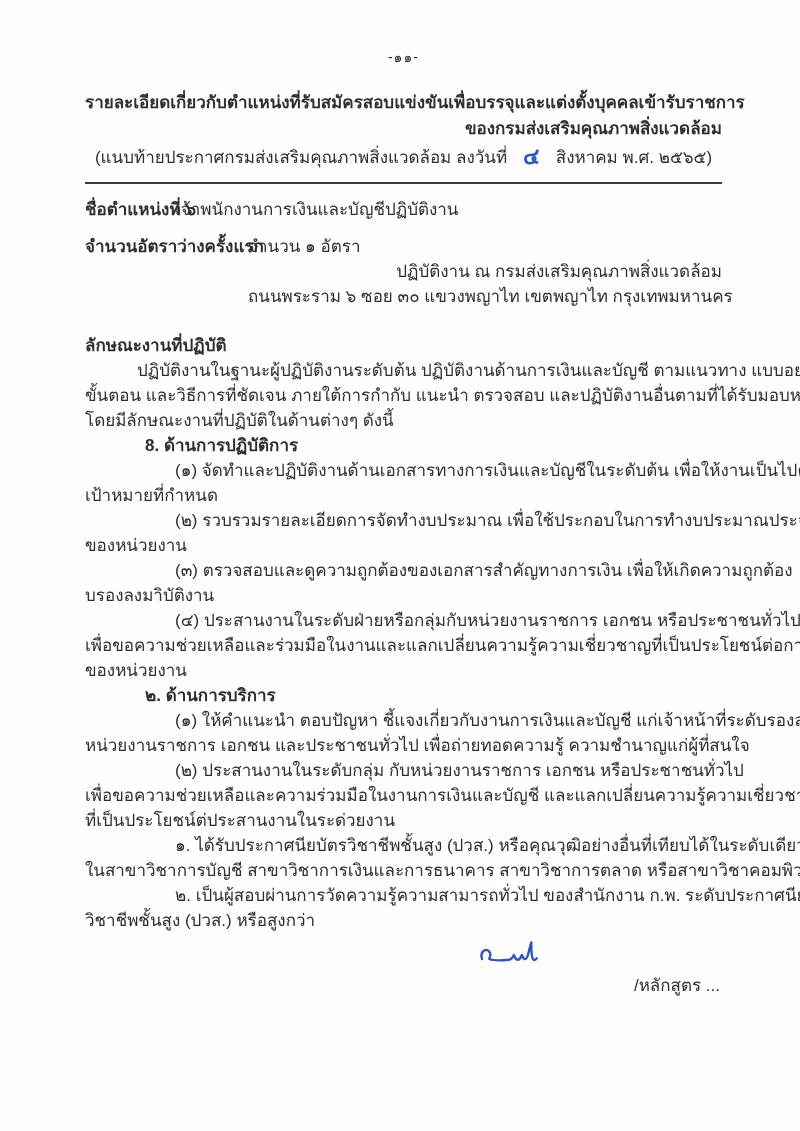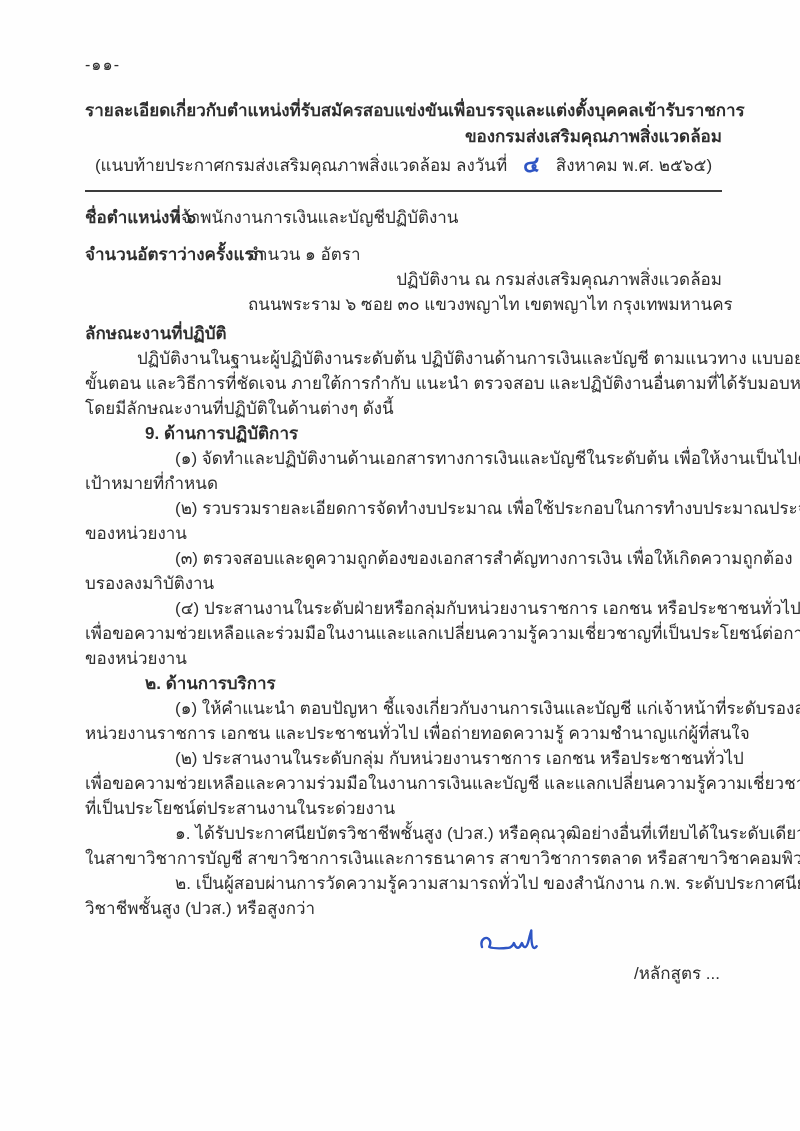--- a/index.html
+++ b/index.html
@@ -18,26 +18,25 @@
     font-size: 17px;
     padding: 46px 78px 0 85px;
     overflow: hidden;
   }
   .line {
     white-space: nowrap;
     line-height: 25px;
     height: 25px;
   }
   .page-number {
-    text-align: left;
-    font-size: 16px;
+    text-align: center;
+    font-size: 14px;
     line-height: 22px;
     margin-bottom: 22px;
     letter-spacing: 1px;
-    margin-top: 8px;
   }
   .title-line {
     text-align: right;
     font-weight: 700;
     line-height: 26px;
     white-space: nowrap;
   }
   .subtitle-line {
     text-align: center;
     line-height: 28px;
@@ -57,21 +56,21 @@
     border-top: 2px solid #3c3c3c;
     margin: 0 0 13px 0;
     width: 637px;
   }
   .label-row { display: flex; white-space: nowrap; line-height: 25px; }
   .label-name { width: 90px; font-weight: 700; flex: 0 0 auto; }
   .label-vacancy { width: 163px; font-weight: 700; flex: 0 0 auto; }
   .row-gap { margin-bottom: 12px; }
   .cont-col { padding-left: 163px; text-align: right; }
   .sec-heading { font-weight: 700; }
-  .mt8 { margin-top: 4px; }
+  .mt8 { margin-top: 24px; }
   .ind-p { padding-left: 52px; }   
   .ind-h { padding-left: 60px; }   
   .ind-i { padding-left: 90px; }   
   .footer-sig {
     margin-top: 5px;
     margin-left: 392px;
     height: 36px;
   }
   .sig-svg { display: block; }
   .footer-note {
@@ -105,21 +104,21 @@
     <span>จำนวน ๑ อัตรา</span>
   </div>
   <div class="line cont-col">ปฏิบัติงาน ณ กรมส่งเสริมคุณภาพสิ่งแวดล้อม</div>
   <div class="line cont-col">ถนนพระราม ๖ ซอย ๓๐ แขวงพญาไท เขตพญาไท กรุงเทพมหานคร</div>
 
   <div class="line sec-heading mt8">ลักษณะงานที่ปฏิบัติ</div>
   <div class="line ind-p">ปฏิบัติงานในฐานะผู้ปฏิบัติงานระดับต้น ปฏิบัติงานด้านการเงินและบัญชี ตามแนวทาง แบบอย่าง</div>
   <div class="line">ขั้นตอน และวิธีการที่ชัดเจน ภายใต้การกำกับ แนะนำ ตรวจสอบ และปฏิบัติงานอื่นตามที่ได้รับมอบหมาย</div>
   <div class="line">โดยมีลักษณะงานที่ปฏิบัติในด้านต่างๆ ดังนี้</div>
 
-  <div class="line sec-heading ind-h">9. ด้านการปฏิบัติการ</div>
+  <div class="line sec-heading ind-h">8. ด้านการปฏิบัติการ</div>
   <div class="line ind-i">(๑) จัดทำและปฏิบัติงานด้านเอกสารทางการเงินและบัญชีในระดับต้น เพื่อให้งานเป็นไปตาม</div>
   <div class="line">เป้าหมายที่กำหนด</div>
   <div class="line ind-i">(๒) รวบรวมรายละเอียดการจัดทำงบประมาณ เพื่อใช้ประกอบในการทำงบประมาณประจำปี</div>
   <div class="line">ของหน่วยงาน</div>
   <div class="line ind-i">(๓) ตรวจสอบและดูความถูกต้องของเอกสารสำคัญทางการเงิน เพื่อให้เกิดความถูกต้อง</div>
   <div class="line">บรองลงมาิบัติงาน</div>
   <div class="line ind-i">(๔) ประสานงานในระดับฝ่ายหรือกลุ่มกับหน่วยงานราชการ เอกชน หรือประชาชนทั่วไป</div>
   <div class="line">เพื่อขอความช่วยเหลือและร่วมมือในงานและแลกเปลี่ยนความรู้ความเชี่ยวชาญที่เป็นประโยชน์ต่อการทำงาน</div>
   <div class="line">ของหน่วยงาน</div>
 

